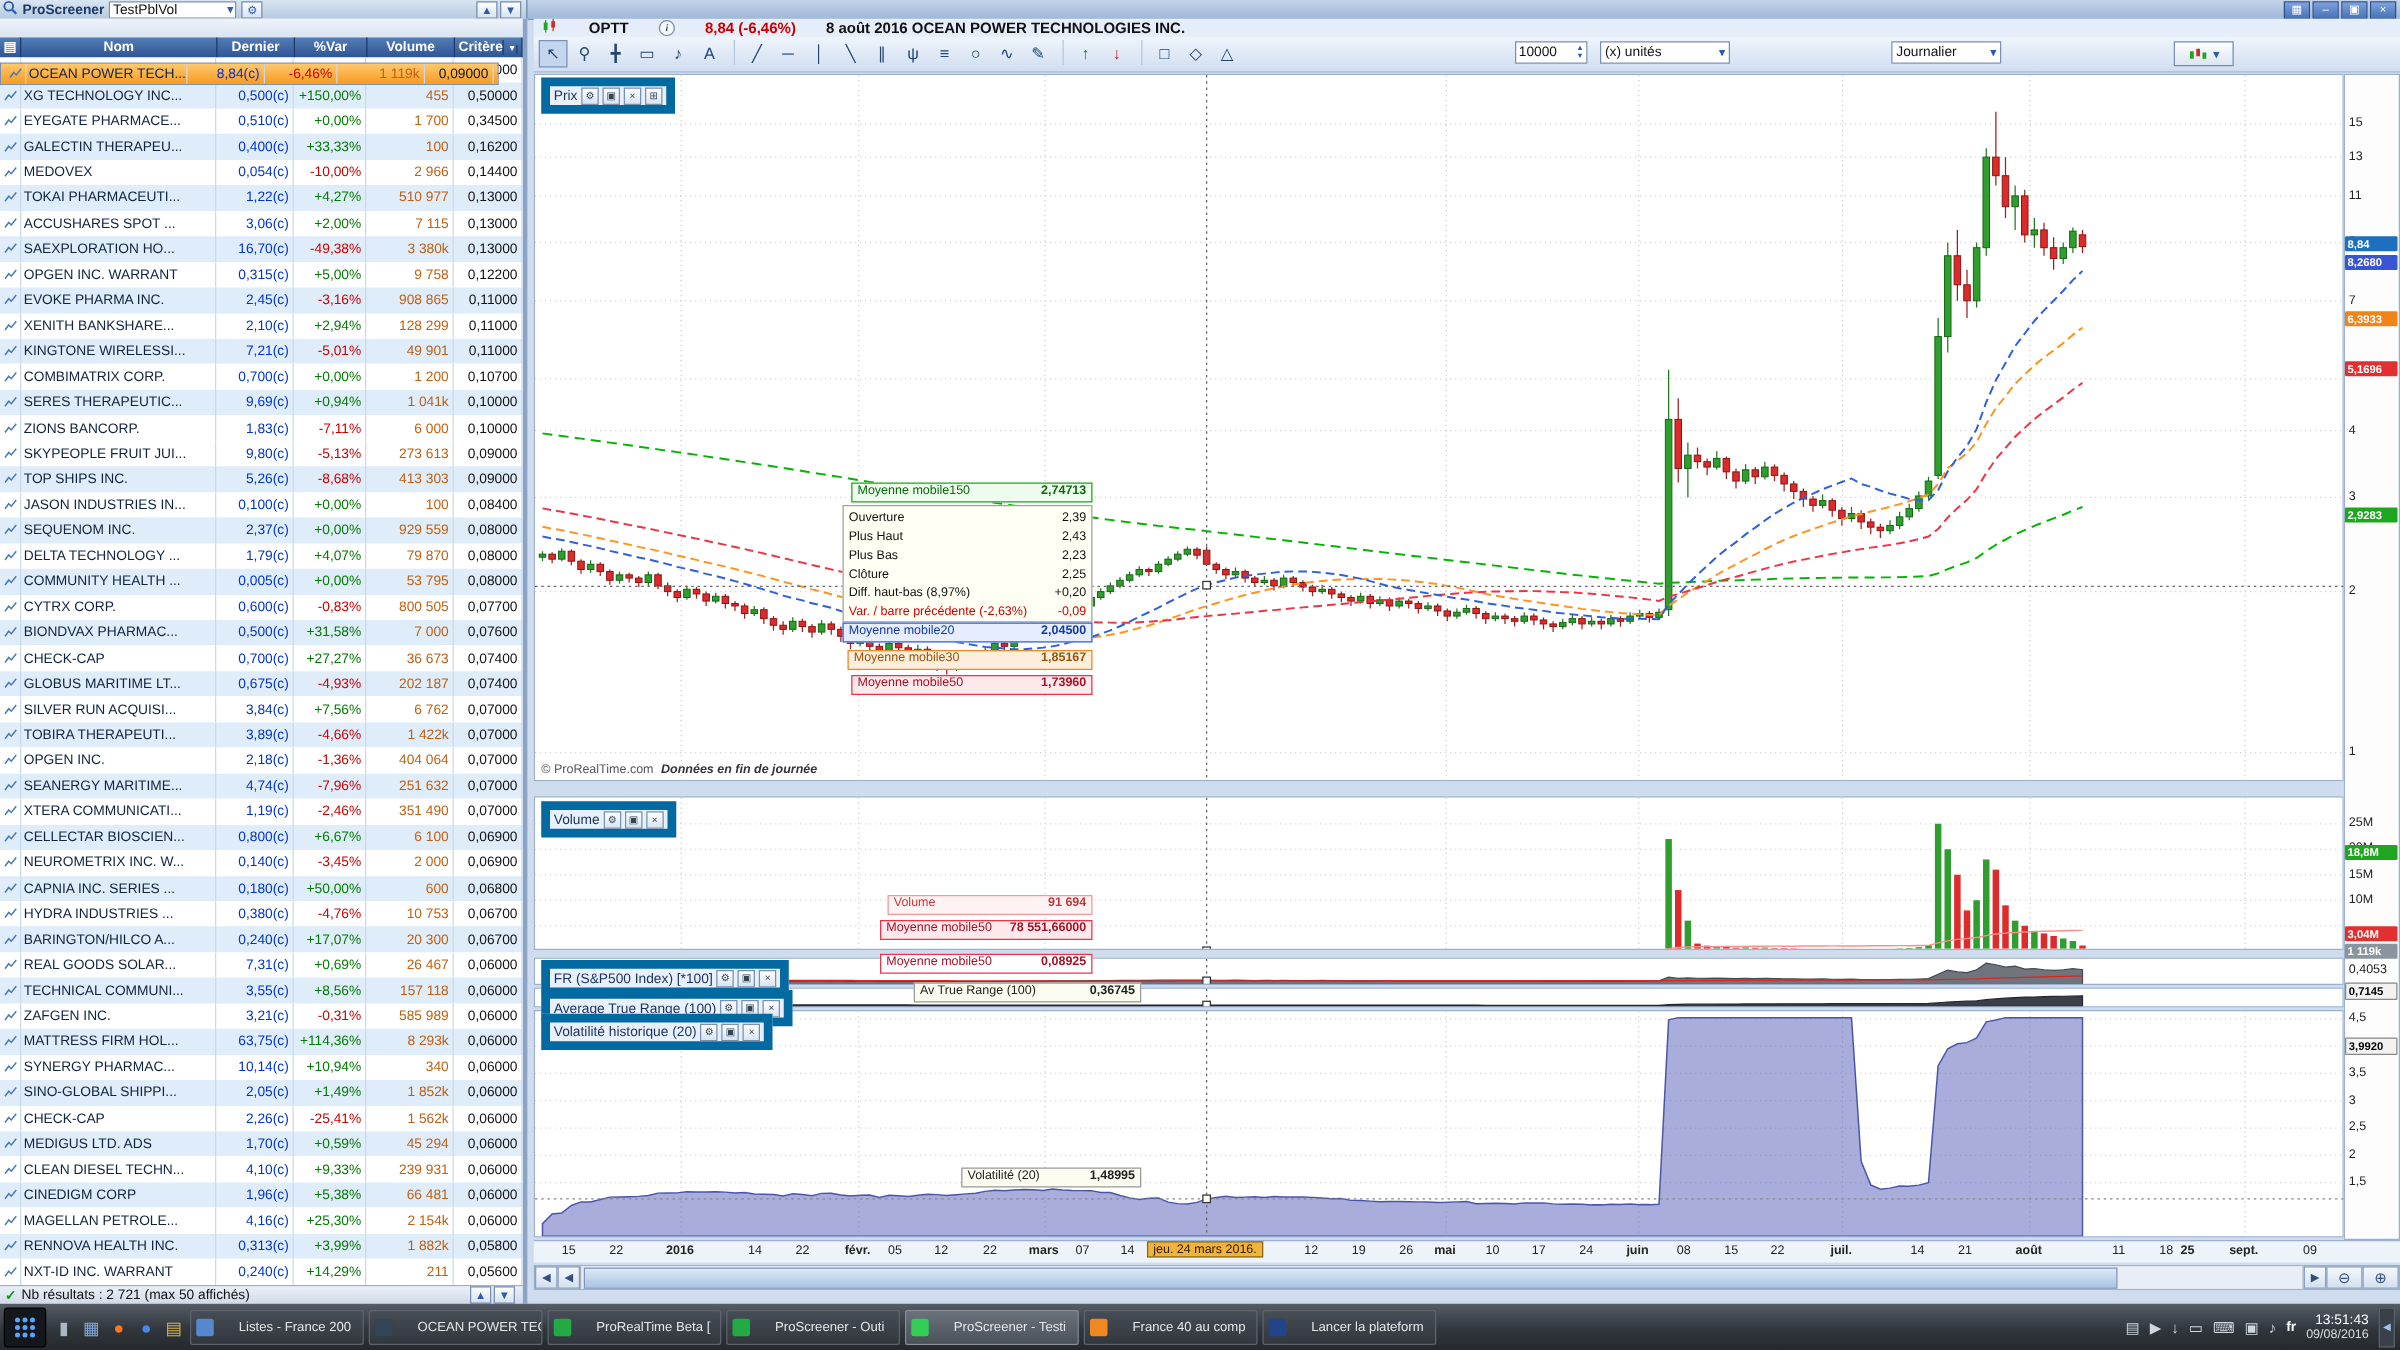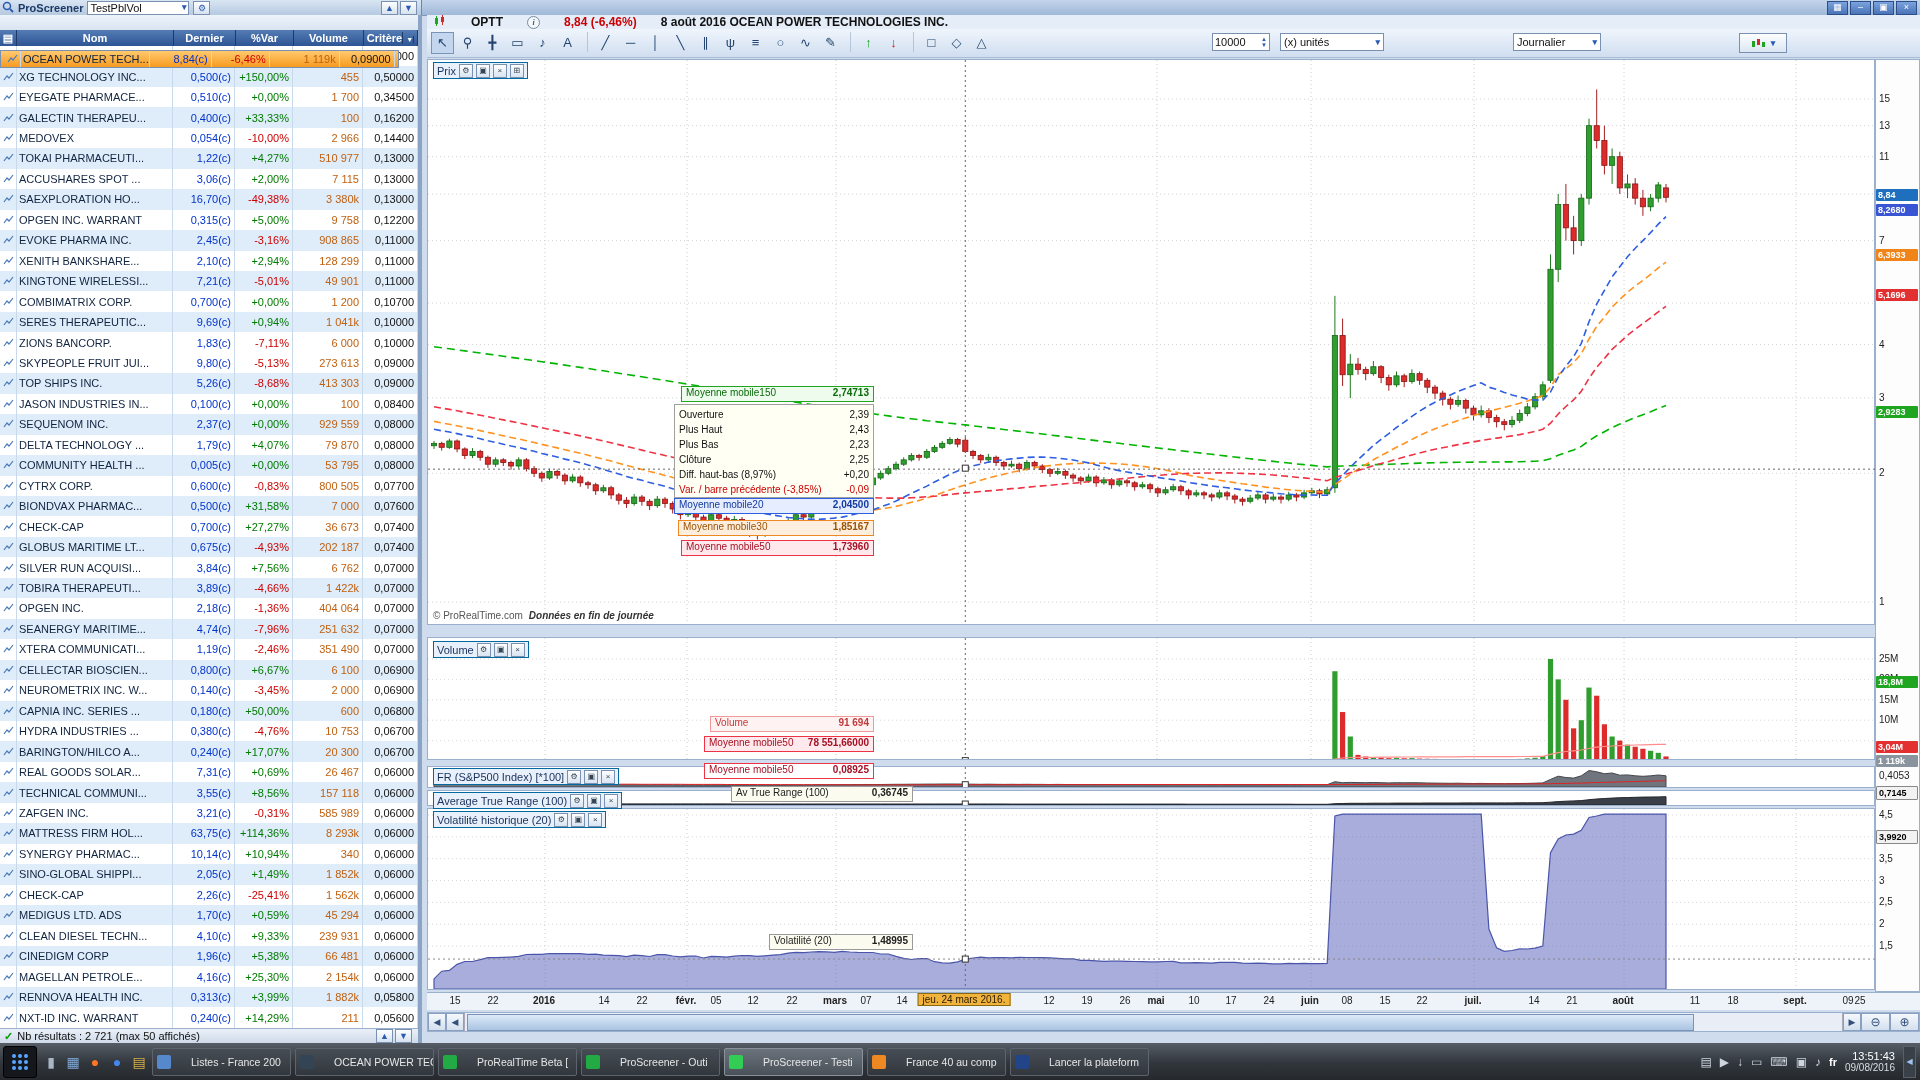--- a/index.html
+++ b/index.html
@@ -67,21 +67,21 @@
   #stylebtn{position:absolute;left:1312px;top:4px;width:46px;height:18px;background:linear-gradient(#fdfefe,#dbe6f2);
             border:1px solid #7a90b0;display:flex;align-items:center;justify-content:center;gap:4px;}
   #stylebtn b{color:#2a5bb0;font-size:9px;}
   
   .cpanel{position:absolute;left:427px;width:1448px;background:#fff;border:1px solid #9ab0cc;box-sizing:border-box;}
   #axiscol{position:absolute;left:1875px;top:59px;width:45px;height:933px;background:#fdfdfd;border:1px solid #9ab0cc;box-sizing:border-box;}
   .tick{position:absolute;left:1879px;font-size:10px;color:#222;}
   .badge{position:absolute;left:1876px;width:42px;font-size:9px;font-weight:bold;color:#fff;text-align:left;
          padding:1px 2px;box-sizing:border-box;border-radius:1px;}
   .badge.light{color:#000;background:#f2f2f2;border:1px solid #888;}
-  .chip{position:absolute;display:inline-flex;align-items:center;gap:3px;background:#e8f0fb;border:1px solid #0369a1;
+  .chip{position:absolute;display:inline-flex;align-items:center;gap:3px;background:#e8f0fb;border:7px solid #0369a1;
         height:15px;padding:0 3px;font-size:11px;color:#18305c;z-index:5;justify-content:center;}
   .chipbtn{width:12px;height:12px;border:1px solid #7a90b0;background:linear-gradient(#fff,#d8e4f2);
            font-size:8px;line-height:11px;text-align:center;color:#345;}
   .tip{position:absolute;display:flex;justify-content:space-between;font-size:10px;
        padding:0 4px;box-sizing:border-box;z-index:6;background:#fff;}
   #ohlctip{position:absolute;left:674px;top:404px;width:200px;height:94px;background:#fffff4;border:1px solid #a0a0a0;
            z-index:6;padding:2px 4px;box-sizing:border-box;}
   #ohlctip .r{display:flex;justify-content:space-between;font-size:10px;line-height:15px;}
   #ohlctip .r.red{color:#cc0000;}
   #copyright{position:absolute;left:433px;top:610px;z-index:4;font-size:10px;color:#555;}
@@ -843,21 +843,21 @@
       </div>
       <div class="r">
         <span>Clôture</span>
         <span>2,25</span>
       </div>
       <div class="r">
         <span>Diff. haut-bas (8,97%)</span>
         <span>+0,20</span>
       </div>
       <div class="r red">
-        <span>Var. / barre précédente (-3,85%)</span>
+        <span>Var. / barre précédente (-2,63%)</span>
         <span>-0,09</span>
       </div>
     </div>
   <div id="copyright">
     <span>© ProRealTime.com</span><i>Données en fin de journée</i>
   </div>
 
   <div id="xaxis"></div>
   <div id="scroll">
     <span class="sbtn">◀</span>
@@ -1555,21 +1555,21 @@
     <div class="xl major" style="left: 1310px;">juin</div>
     <div class="xl" style="left: 1347px;">08</div>
     <div class="xl" style="left: 1385px;">15</div>
     <div class="xl" style="left: 1422px;">22</div>
     <div class="xl major" style="left: 1473px;">juil.</div>
     <div class="xl" style="left: 1534px;">14</div>
     <div class="xl" style="left: 1572px;">21</div>
     <div class="xl major" style="left: 1623px;">août</div>
     <div class="xl" style="left: 1695px;">11</div>
     <div class="xl" style="left: 1733px;">18</div>
-    <div class="xl" style="left: 1860px;">25</div>
+    <div class="xl" style="left: 1750px; font-weight: bold;">25</div>
     <div class="xl major" style="left: 1795px;">sept.</div>
     <div class="xl" style="left: 1848px;">09</div>
     <div class="chip" style="left: 433px; top: 62px;">
       <span>Prix</span>
       <span class="chipbtn">⚙</span>
       <span class="chipbtn">▣</span>
       <span class="chipbtn">×</span>
       <span class="chipbtn">⊞</span>
     </div>
     <div class="chip" style="left: 433px; top: 641px;">

